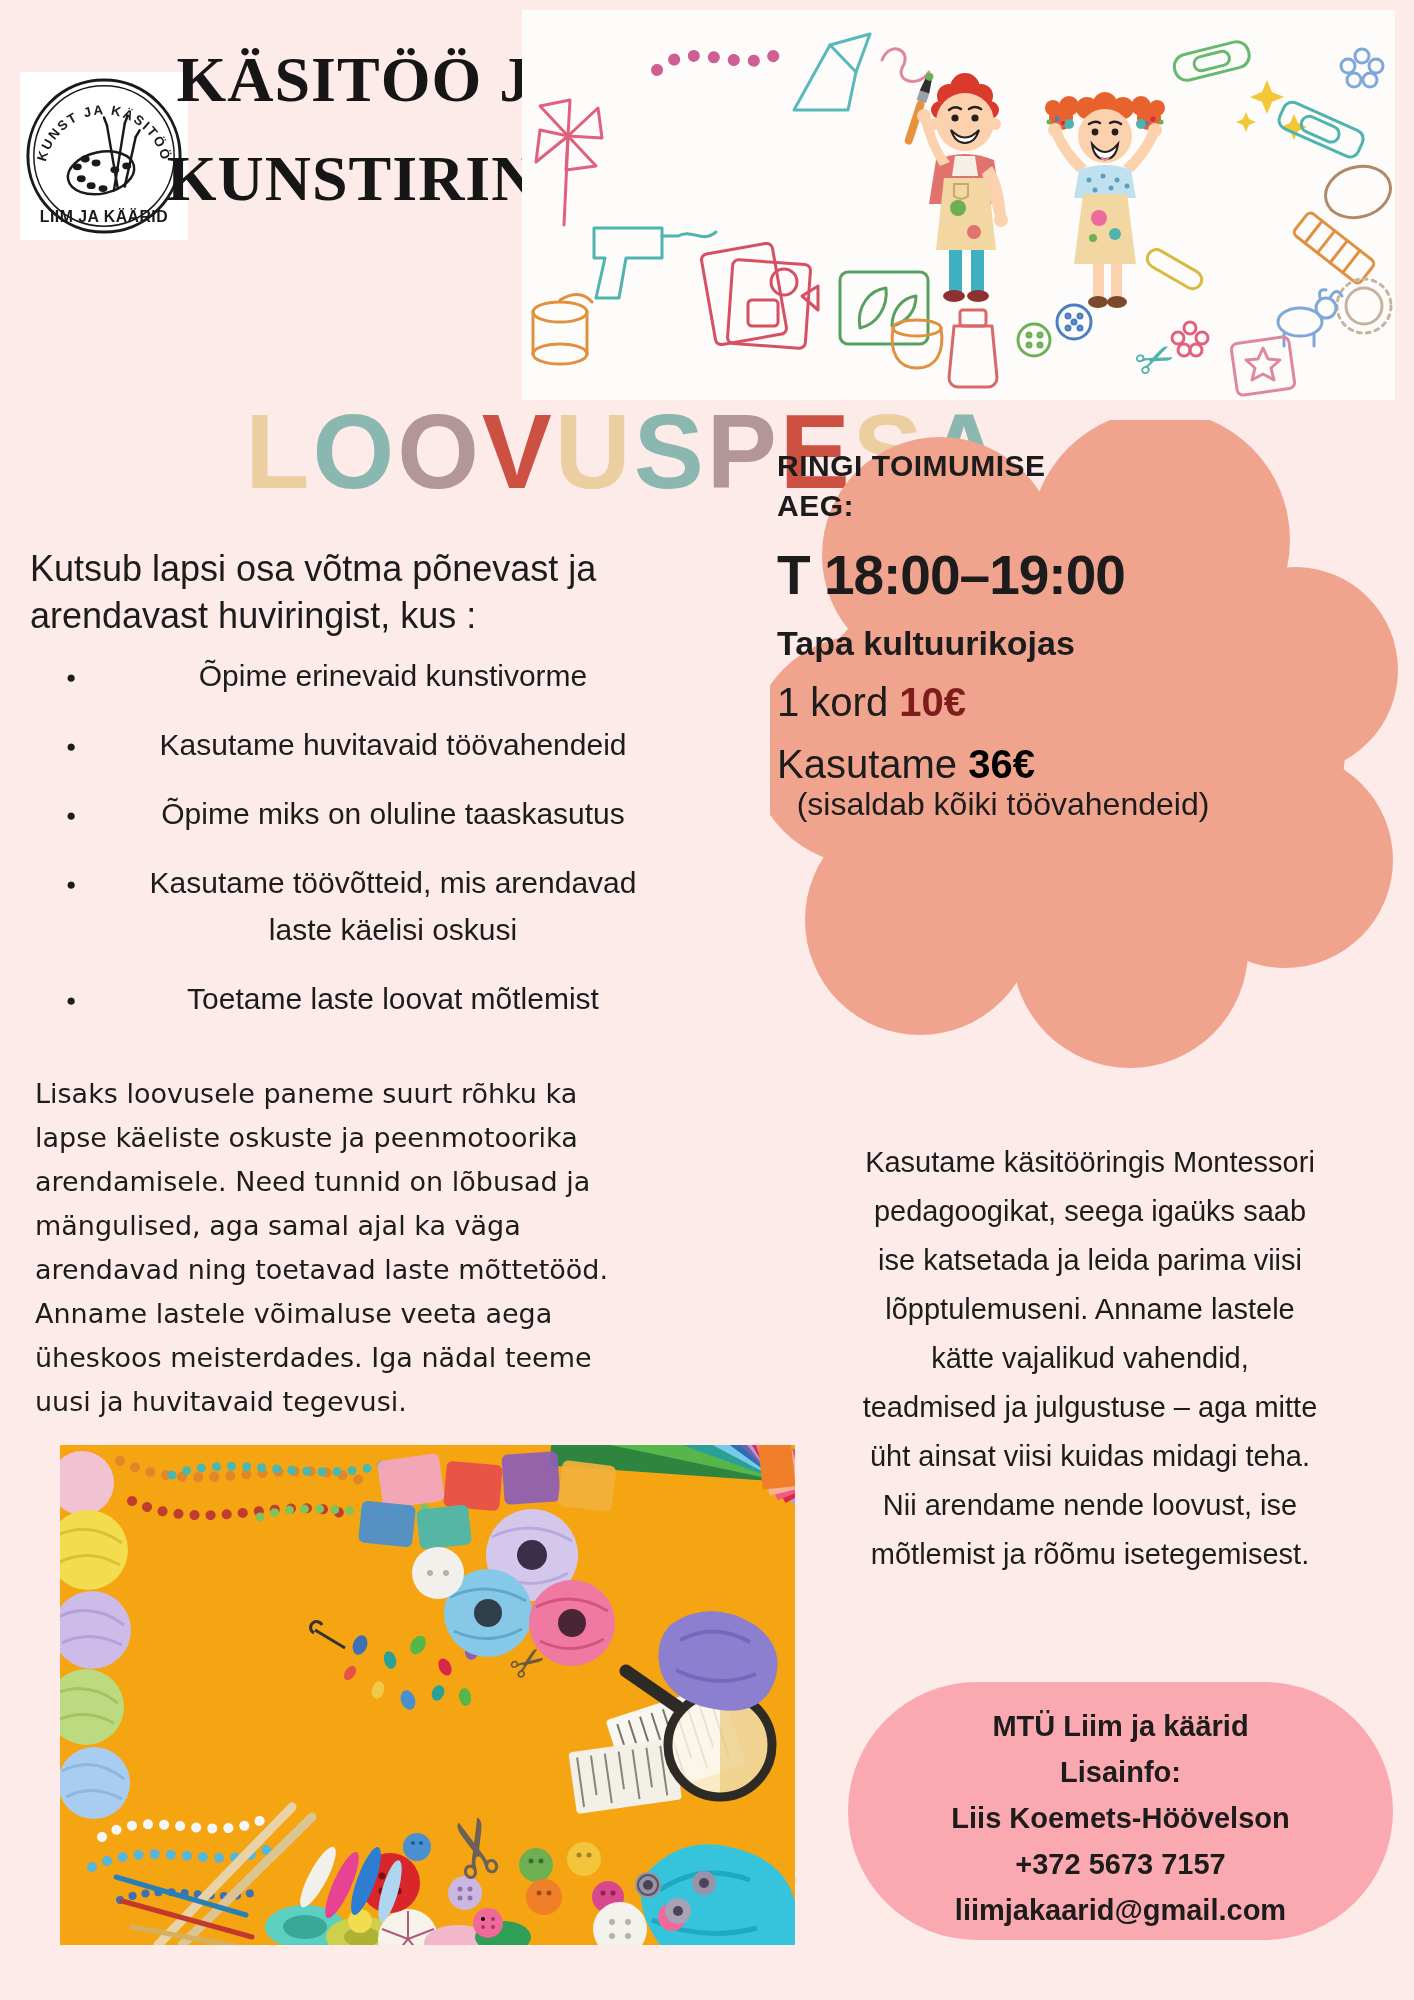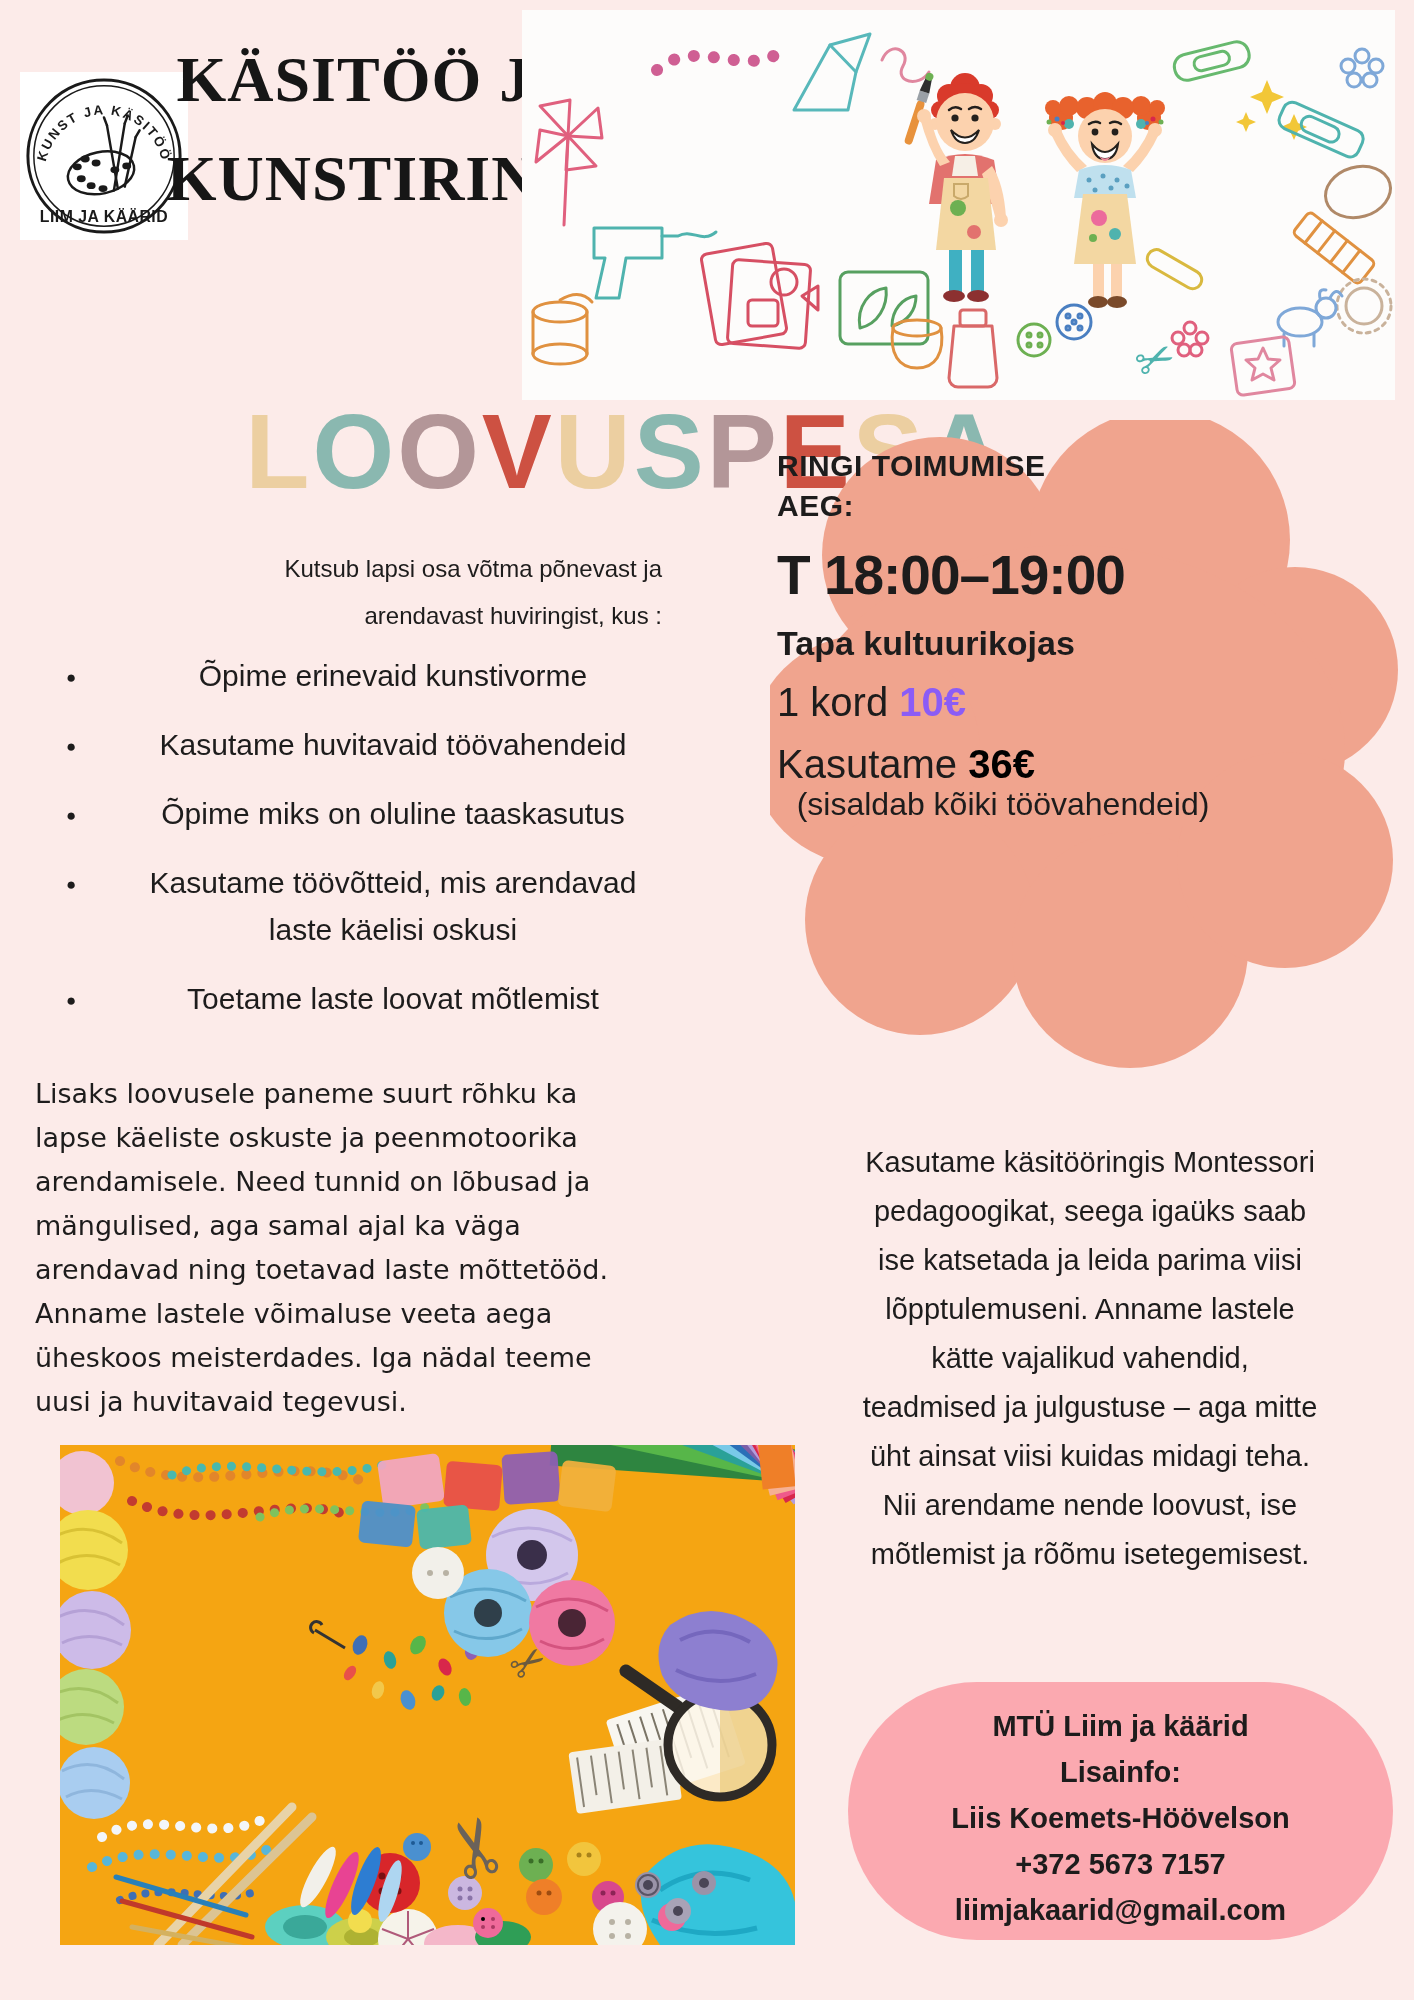--- a/index.html
+++ b/index.html
@@ -7,22 +7,22 @@
         font-family:"Liberation Sans",sans-serif;color:#1d1c1c;}
   .abs{position:absolute;}
   .logo-box{left:20px;top:72px;width:168px;height:168px;background:#fff;}
   .logo-box svg{width:100%;height:100%;display:block;}
   .title{left:138px;top:30px;width:480px;margin:0;text-align:center;white-space:pre-line;
          font-family:"Liberation Serif",serif;font-weight:700;font-size:64px;line-height:99px;
          letter-spacing:1px;color:#161616;}
   .banner{left:522px;top:10px;width:873px;height:390px;}
   .hero{left:165px;top:392px;width:920px;text-align:center;font-weight:700;font-size:105px;
         line-height:120px;letter-spacing:3px;}
-  .intro{left:22px;top:545px;width:640px;text-align:right;white-space:pre-line;
-         font-size:24px;line-height:47px;}
+  .intro{left:30px;top:545px;width:640px;text-align:left;white-space:pre-line;
+         font-size:36px;line-height:47px;}
   .bullets{left:62px;top:652px;width:620px;margin:0;padding:0;list-style:none;}
   .bullets li{position:relative;padding-left:42px;margin-bottom:22px;font-size:30px;
               line-height:47px;white-space:pre-line;text-align:center;}
   .bullets li::before{content:"●";position:absolute;left:4px;top:2px;font-size:17px;}
   .sch-blob{left:770px;top:420px;width:630px;height:650px;}
   .schedule{left:777px;top:446px;width:600px;text-align:left;}
   .sch-head{font-weight:700;font-size:30px;line-height:40px;white-space:pre-line;letter-spacing:.5px;}
   .sch-time{font-weight:800;font-size:55px;line-height:62px;margin-top:18px;letter-spacing:-1px;}
   .sch-loc{font-weight:700;font-size:34px;line-height:42px;margin-top:16px;}
   .sch-price{font-size:40px;line-height:48px;margin-top:14px;}
@@ -301,21 +301,21 @@
         <circle cx="360" cy="530" r="118"></circle>
         <circle cx="515" cy="440" r="108"></circle>
     </g>
   </svg>
   <div class="abs schedule">
     <div class="sch-head">RINGI TOIMUMISE
 AEG:</div>
     <div class="sch-time">T 18:00–19:00</div>
     <div class="sch-loc">Tapa kultuurikojas</div>
     <div class="sch-price">
-      <span>1 kord </span><span class="price-val" style="color: #8b5cf6;">10€</span>
+      <span>1 kord </span><span class="price-val" style="color: #7f1d1d;">10€</span>
     </div>
     <div class="sch-price">
       <span>Kasutame </span><span class="price-val" style="color: #000000;">36€</span>
     </div>
   </div>
   <div class="abs sch-note">(sisaldab kõiki töövahendeid)</div>
 
   <div class="abs para-left">Lisaks loovusele paneme suurt rõhku ka
 lapse käeliste oskuste ja peenmotoorika
 arendamisele. Need tunnid on lõbusad ja

